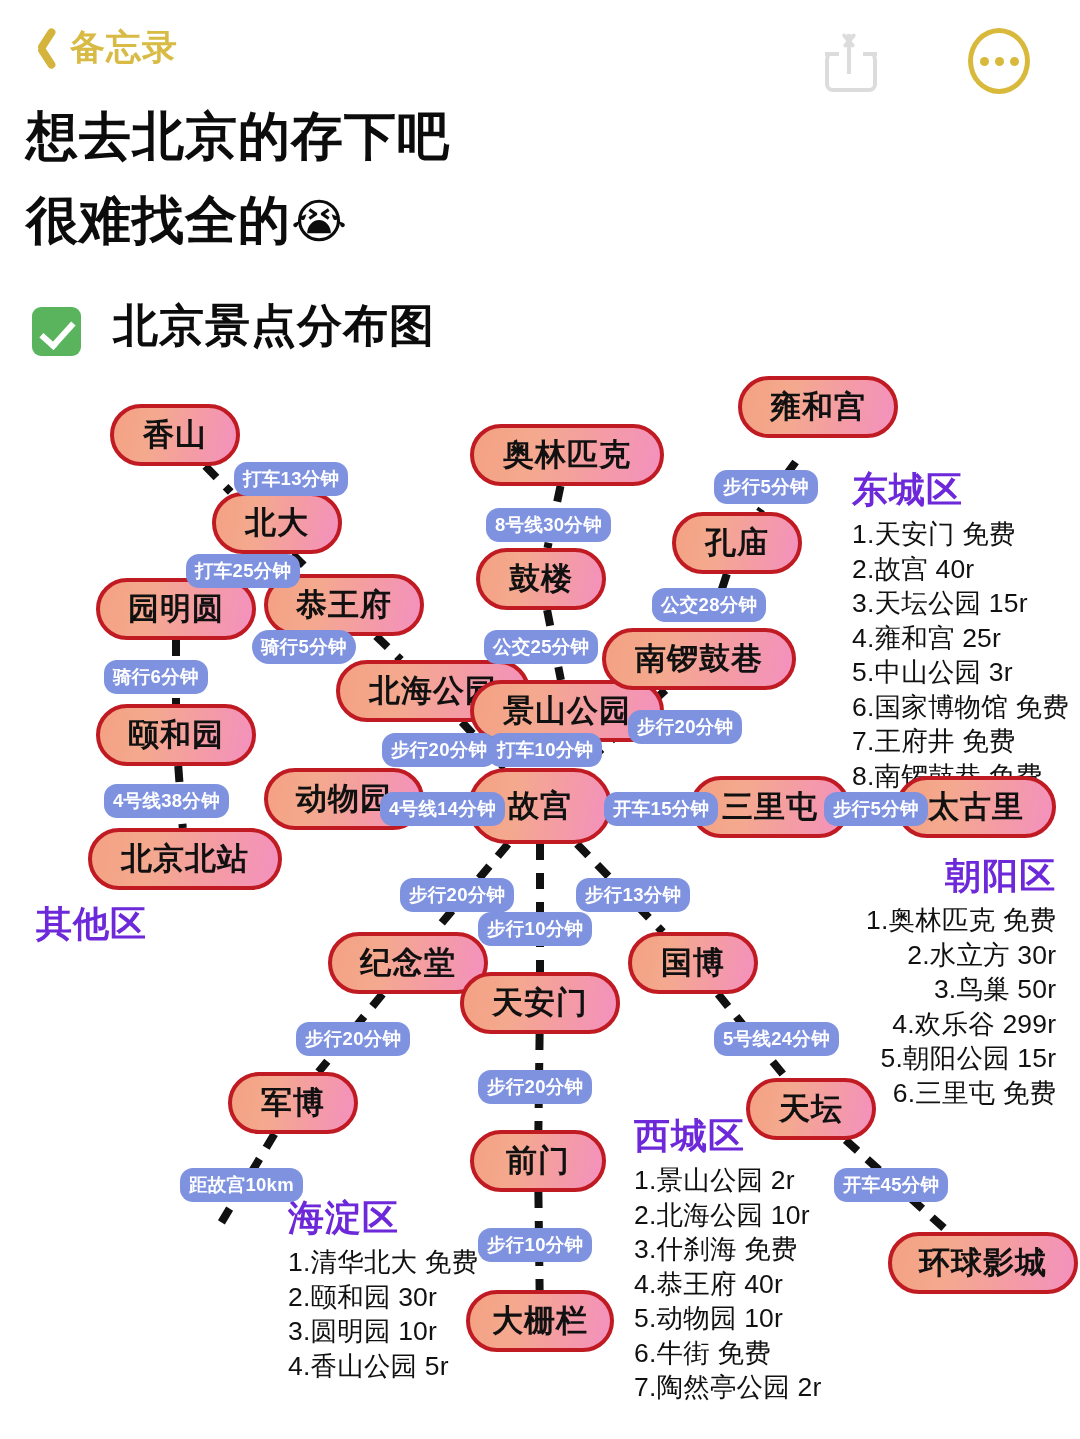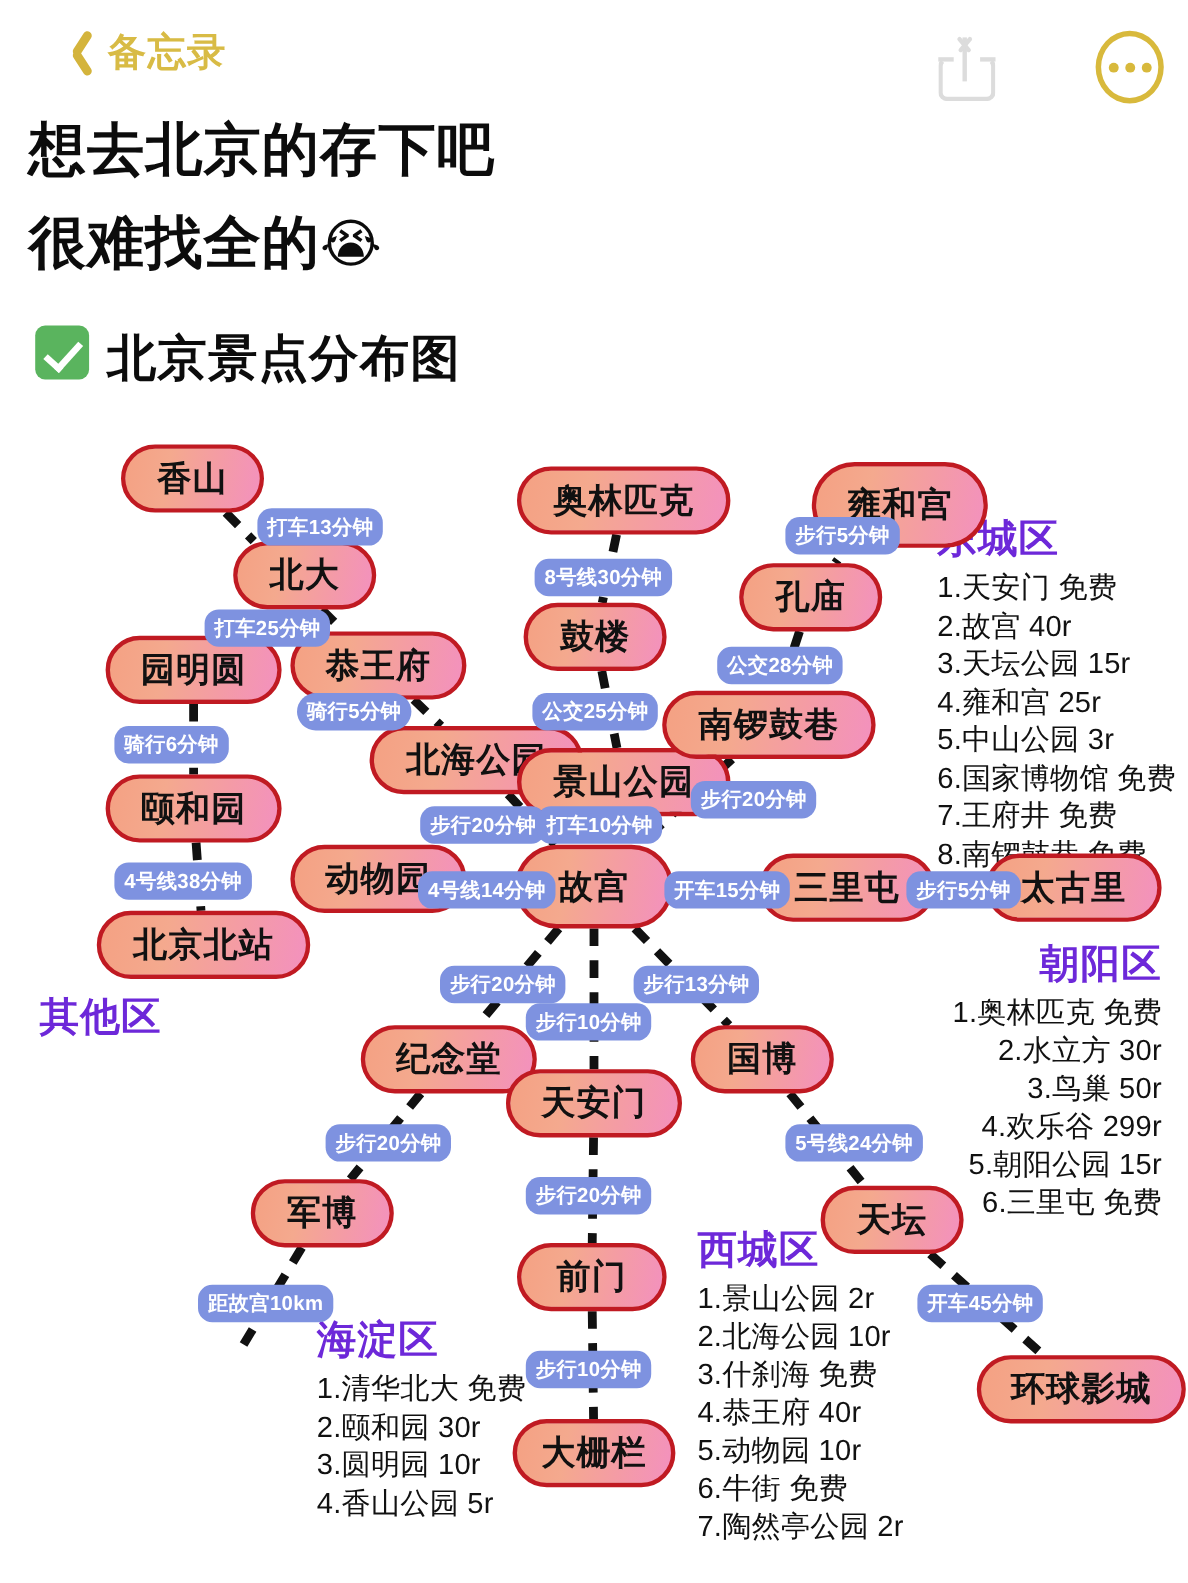--- a/index.html
+++ b/index.html
@@ -5,21 +5,21 @@
   * { box-sizing: border-box; margin: 0; padding: 0; }
   html, body {
     width: 1080px; height: 1439px;
     background: #ffffff;
     font-family: "Liberation Sans", "DejaVu Sans", sans-serif;
     overflow: hidden;
   }
   #page { position: relative; width: 1080px; height: 1439px; background: #fff; }
 
   
-  .nav { position: absolute; left: 0; top: 0; width: 929px; height: 100px; margin-left: 28px; }
+  .nav { position: absolute; left: 0; top: 0; width: 929px; height: 100px; }
   .back-wrap { position: absolute; left: 26px; top: 24px; display: flex; align-items: center; gap: 14px; }
   .chev { width: 30px; height: 46px; position: relative; }
   .chev:before, .chev:after {
     content: ""; position: absolute; left: 10px; width: 8px; height: 25px;
     background: #d4b43c; border-radius: 4px;
   }
   .chev:before { top: 0px; transform: rotate(33deg); transform-origin: bottom center; }
   .chev:after  { top: 22px; transform: rotate(-33deg); transform-origin: top center; }
   .back-label { font-size: 35px; color: #d8bb45; font-weight: 600; letter-spacing: 1px; }
 
@@ -45,21 +45,21 @@
     border: 5px solid #d8b93c; border-radius: 50%;
     display: flex; align-items: center; justify-content: center; gap: 6px; }
   .more-icon i { width: 9px; height: 9px; border-radius: 50%; background: #d8b93c; display:block; }
 
   
   .title { position: absolute; left: 26px; font-size: 52px; font-weight: 900; color: #0c0c0c; letter-spacing: 1px; white-space: nowrap; }
   #title1 { top: 102px; }
   #title2 { top: 186px; }
   .emoji { font-size: 48px; }
 
-  .sub-title { position: absolute; left: 32px; top: 296px; display: flex; align-items: flex-start; gap: 16px; }
+  .sub-title { position: absolute; left: 32px; top: 296px; display: flex; align-items: flex-end; gap: 32px; }
   .check {
     width: 49px; height: 49px; background: #5ab45e; border-radius: 9px; position: relative; flex: none;
   }
   .check:after {
     content: ""; position: absolute; left: 16px; top: 8px; width: 13px; height: 27px;
     border: solid #fff; border-width: 0 6px 6px 0; transform: rotate(42deg);
   }
   .sub-title span { font-size: 45px; font-weight: 900; color: #0c0c0c; letter-spacing: 1px; }
 
   
@@ -163,21 +163,21 @@
       </div>
       <div class="node" style="left: 470px; top: 424px; width: 194px; height: 62px;">
         <span>奥林匹克</span>
       </div>
       <div class="node" style="left: 476px; top: 548px; width: 130px; height: 62px;">
         <span>鼓楼</span>
       </div>
       <div class="node" style="left: 470px; top: 680px; width: 194px; height: 62px;">
         <span>景山公园</span>
       </div>
-      <div class="node" style="left: 738px; top: 420px; width: 160px; height: 78px;">
+      <div class="node" style="left: 738px; top: 376px; width: 160px; height: 62px;">
         <span>雍和宫</span>
       </div>
       <div class="node" style="left: 672px; top: 512px; width: 130px; height: 62px;">
         <span>孔庙</span>
       </div>
       <div class="node" style="left: 602px; top: 628px; width: 194px; height: 62px;">
         <span>南锣鼓巷</span>
       </div>
       <div class="node" style="left: 88px; top: 828px; width: 194px; height: 62px;">
         <span>北京北站</span>
@@ -214,21 +214,21 @@
       </div>
       <div class="node" style="left: 888px; top: 1232px; width: 190px; height: 62px;">
         <span>环球影城</span>
       </div>
       <div class="node" style="left: 466px; top: 1290px; width: 148px; height: 62px;">
         <span>大栅栏</span>
       </div>
       <div class="elabel" style="left: 234px; top: 462px;">打车13分钟</div>
       <div class="elabel" style="left: 186px; top: 554px;">打车25分钟</div>
       <div class="elabel" style="left: 104px; top: 660px;">骑行6分钟</div>
-      <div class="elabel" style="left: 270px; top: 630px; border-radius: 17px;">骑行5分钟</div>
+      <div class="elabel" style="left: 252px; top: 630px; border-radius: 17px;">骑行5分钟</div>
       <div class="elabel" style="left: 104px; top: 784px;">4号线38分钟</div>
       <div class="elabel" style="left: 382px; top: 733px;">步行20分钟</div>
       <div class="elabel" style="left: 486px; top: 508px;">8号线30分钟</div>
       <div class="elabel" style="left: 484px; top: 630px;">公交25分钟</div>
       <div class="elabel" style="left: 488px; top: 733px;">打车10分钟</div>
       <div class="elabel" style="left: 714px; top: 470px;">步行5分钟</div>
       <div class="elabel" style="left: 652px; top: 588px;">公交28分钟</div>
       <div class="elabel" style="left: 628px; top: 710px;">步行20分钟</div>
       <div class="elabel" style="left: 380px; top: 792px;">4号线14分钟</div>
       <div class="elabel" style="left: 604px; top: 792px;">开车15分钟</div>

